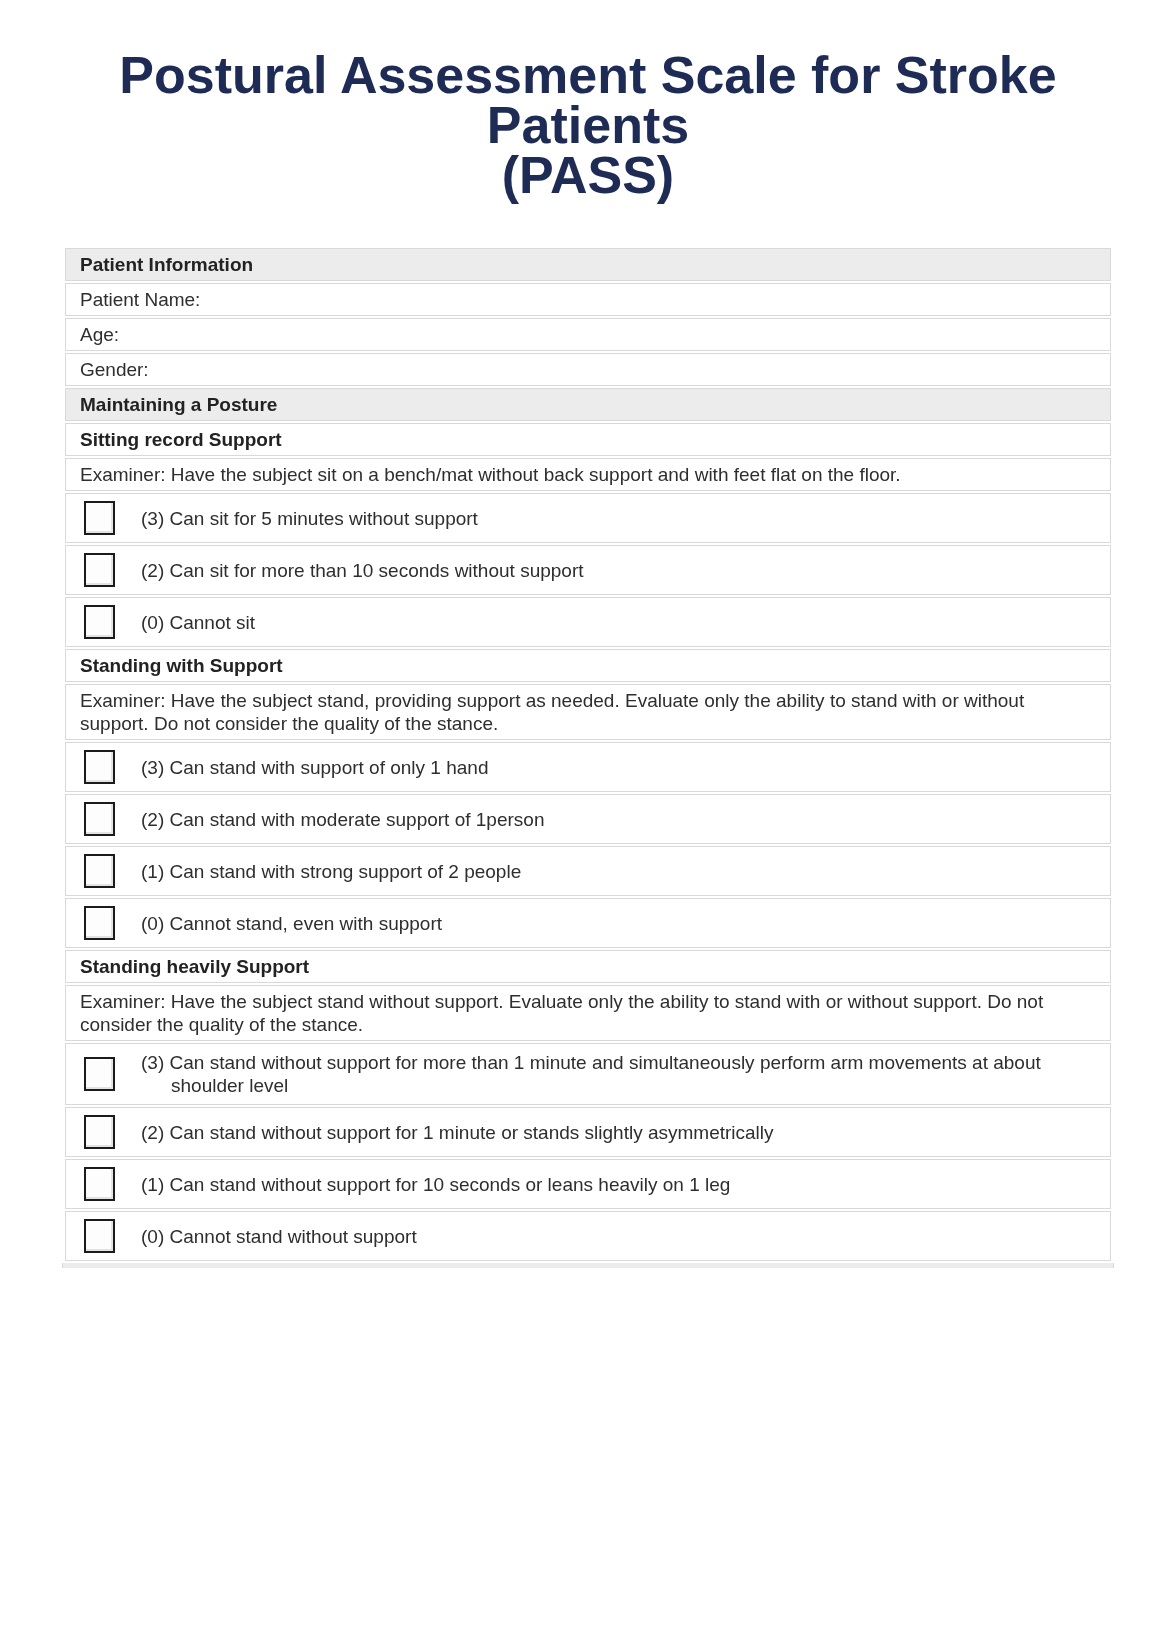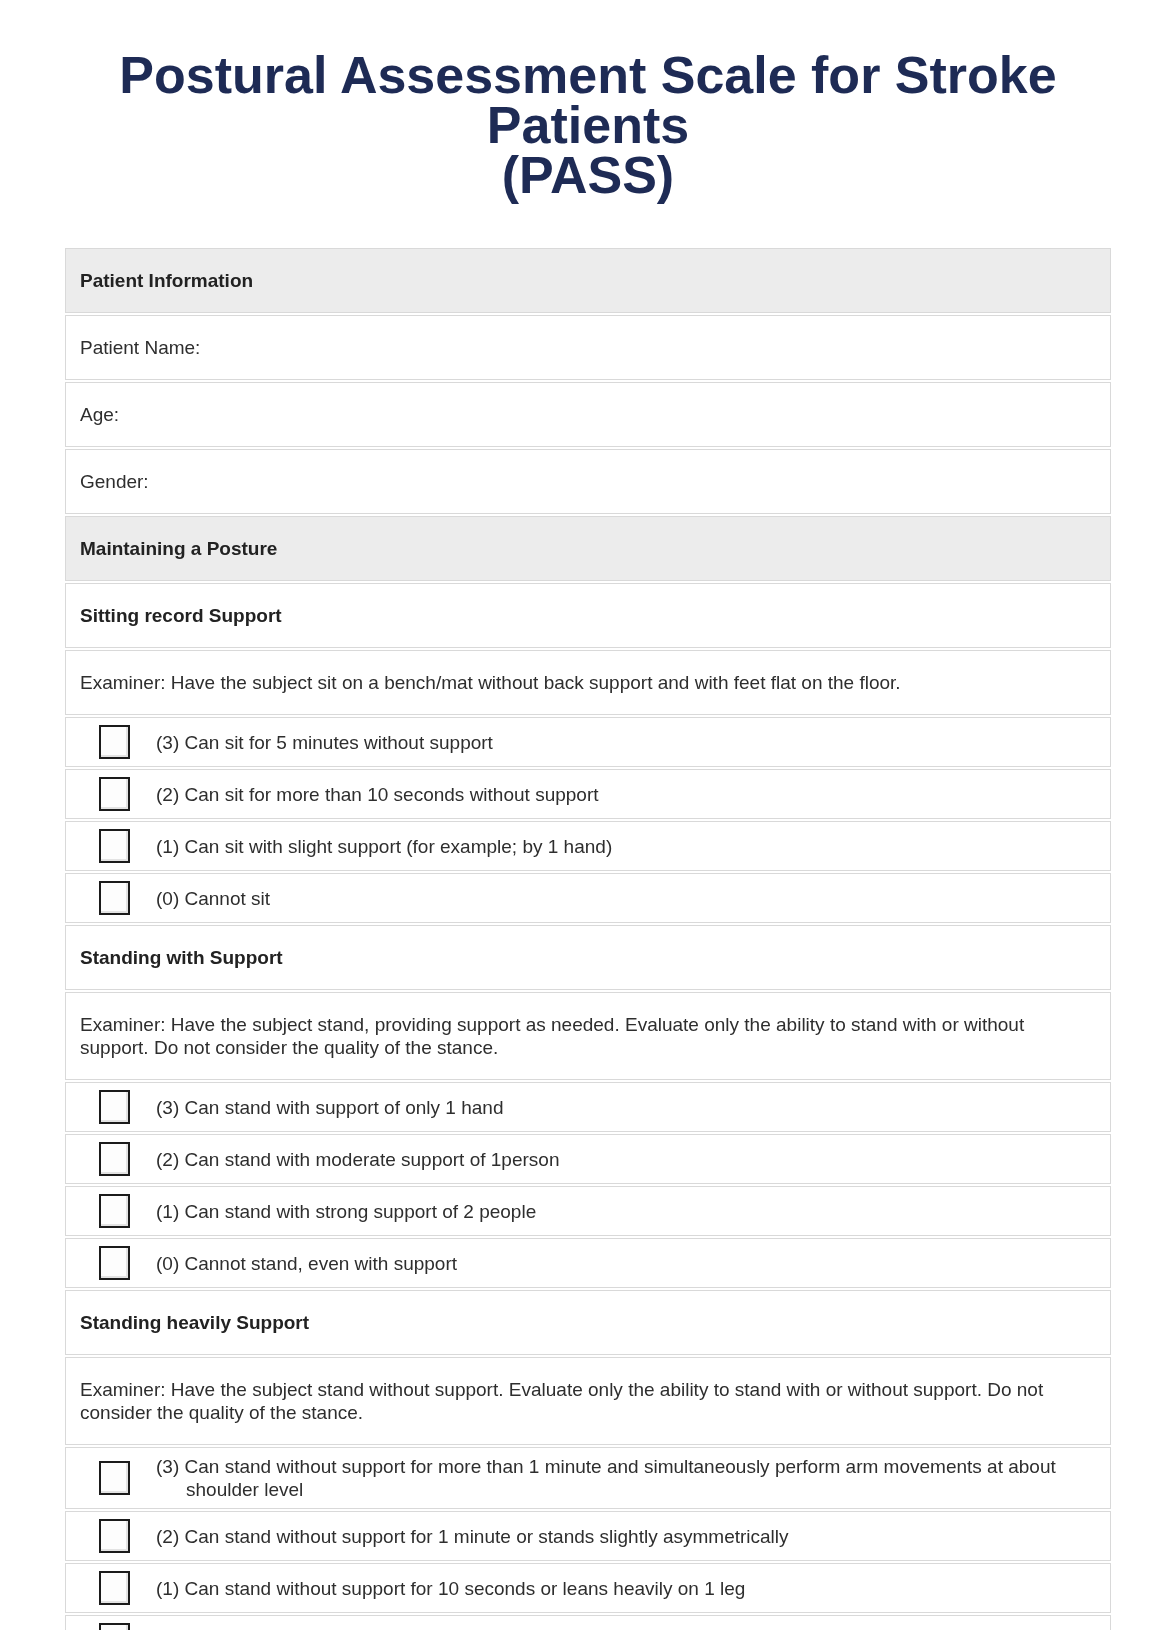--- a/index.html
+++ b/index.html
@@ -23,37 +23,37 @@
   table.form-table {
     width: 1050px;
     margin: 46px auto 0 auto;
     border-collapse: separate;
     border-spacing: 2px;
     table-layout: fixed;
   }
   td {
     border: 1px solid #d9d9d9;
     background: #ffffff;
-    padding: 20px 14px;
+    padding: 4px 14px;
     font-size: 19px;
     line-height: 23px;
     color: #2e2e2e;
     vertical-align: middle;
   }
   td.sect-header {
     background: #ececec;
     font-weight: bold;
     color: #222222;
   }
   td.sub-header {
     font-weight: bold;
     color: #222222;
   }
   td.check-cell {
-    padding: 7px 20px;
+    padding: 7px 5px;
   }
   .opt {
     display: flex;
     align-items: center;
   }
   .checkbox {
     flex: 0 0 auto;
     width: 27px;
     height: 30px;
     border: 2px solid #1b1b1b;
@@ -123,28 +123,20 @@
         <div class="opt">
           <div class="checkbox"></div>
           <div class="opt-label">(2) Can sit for more than 10 seconds without support</div>
         </div>
       </td>
     </tr>
     <tr>
       <td class="check-cell">
         <div class="opt">
           <div class="checkbox"></div>
-          <div class="opt-label">(1) Can sit with slight support (for example; by 1 hand)</div>
-        </div>
-      </td>
-    </tr>
-    <tr>
-      <td class="check-cell">
-        <div class="opt">
-          <div class="checkbox"></div>
           <div class="opt-label">(0) Cannot sit</div>
         </div>
       </td>
     </tr>
 
     <tr>
       <td class="sub-header">Standing with Support</td>
     </tr>
     <tr>
       <td>Examiner: Have the subject stand, providing support as needed. Evaluate only the ability to stand with or without support. Do not consider the quality of the stance.</td>

